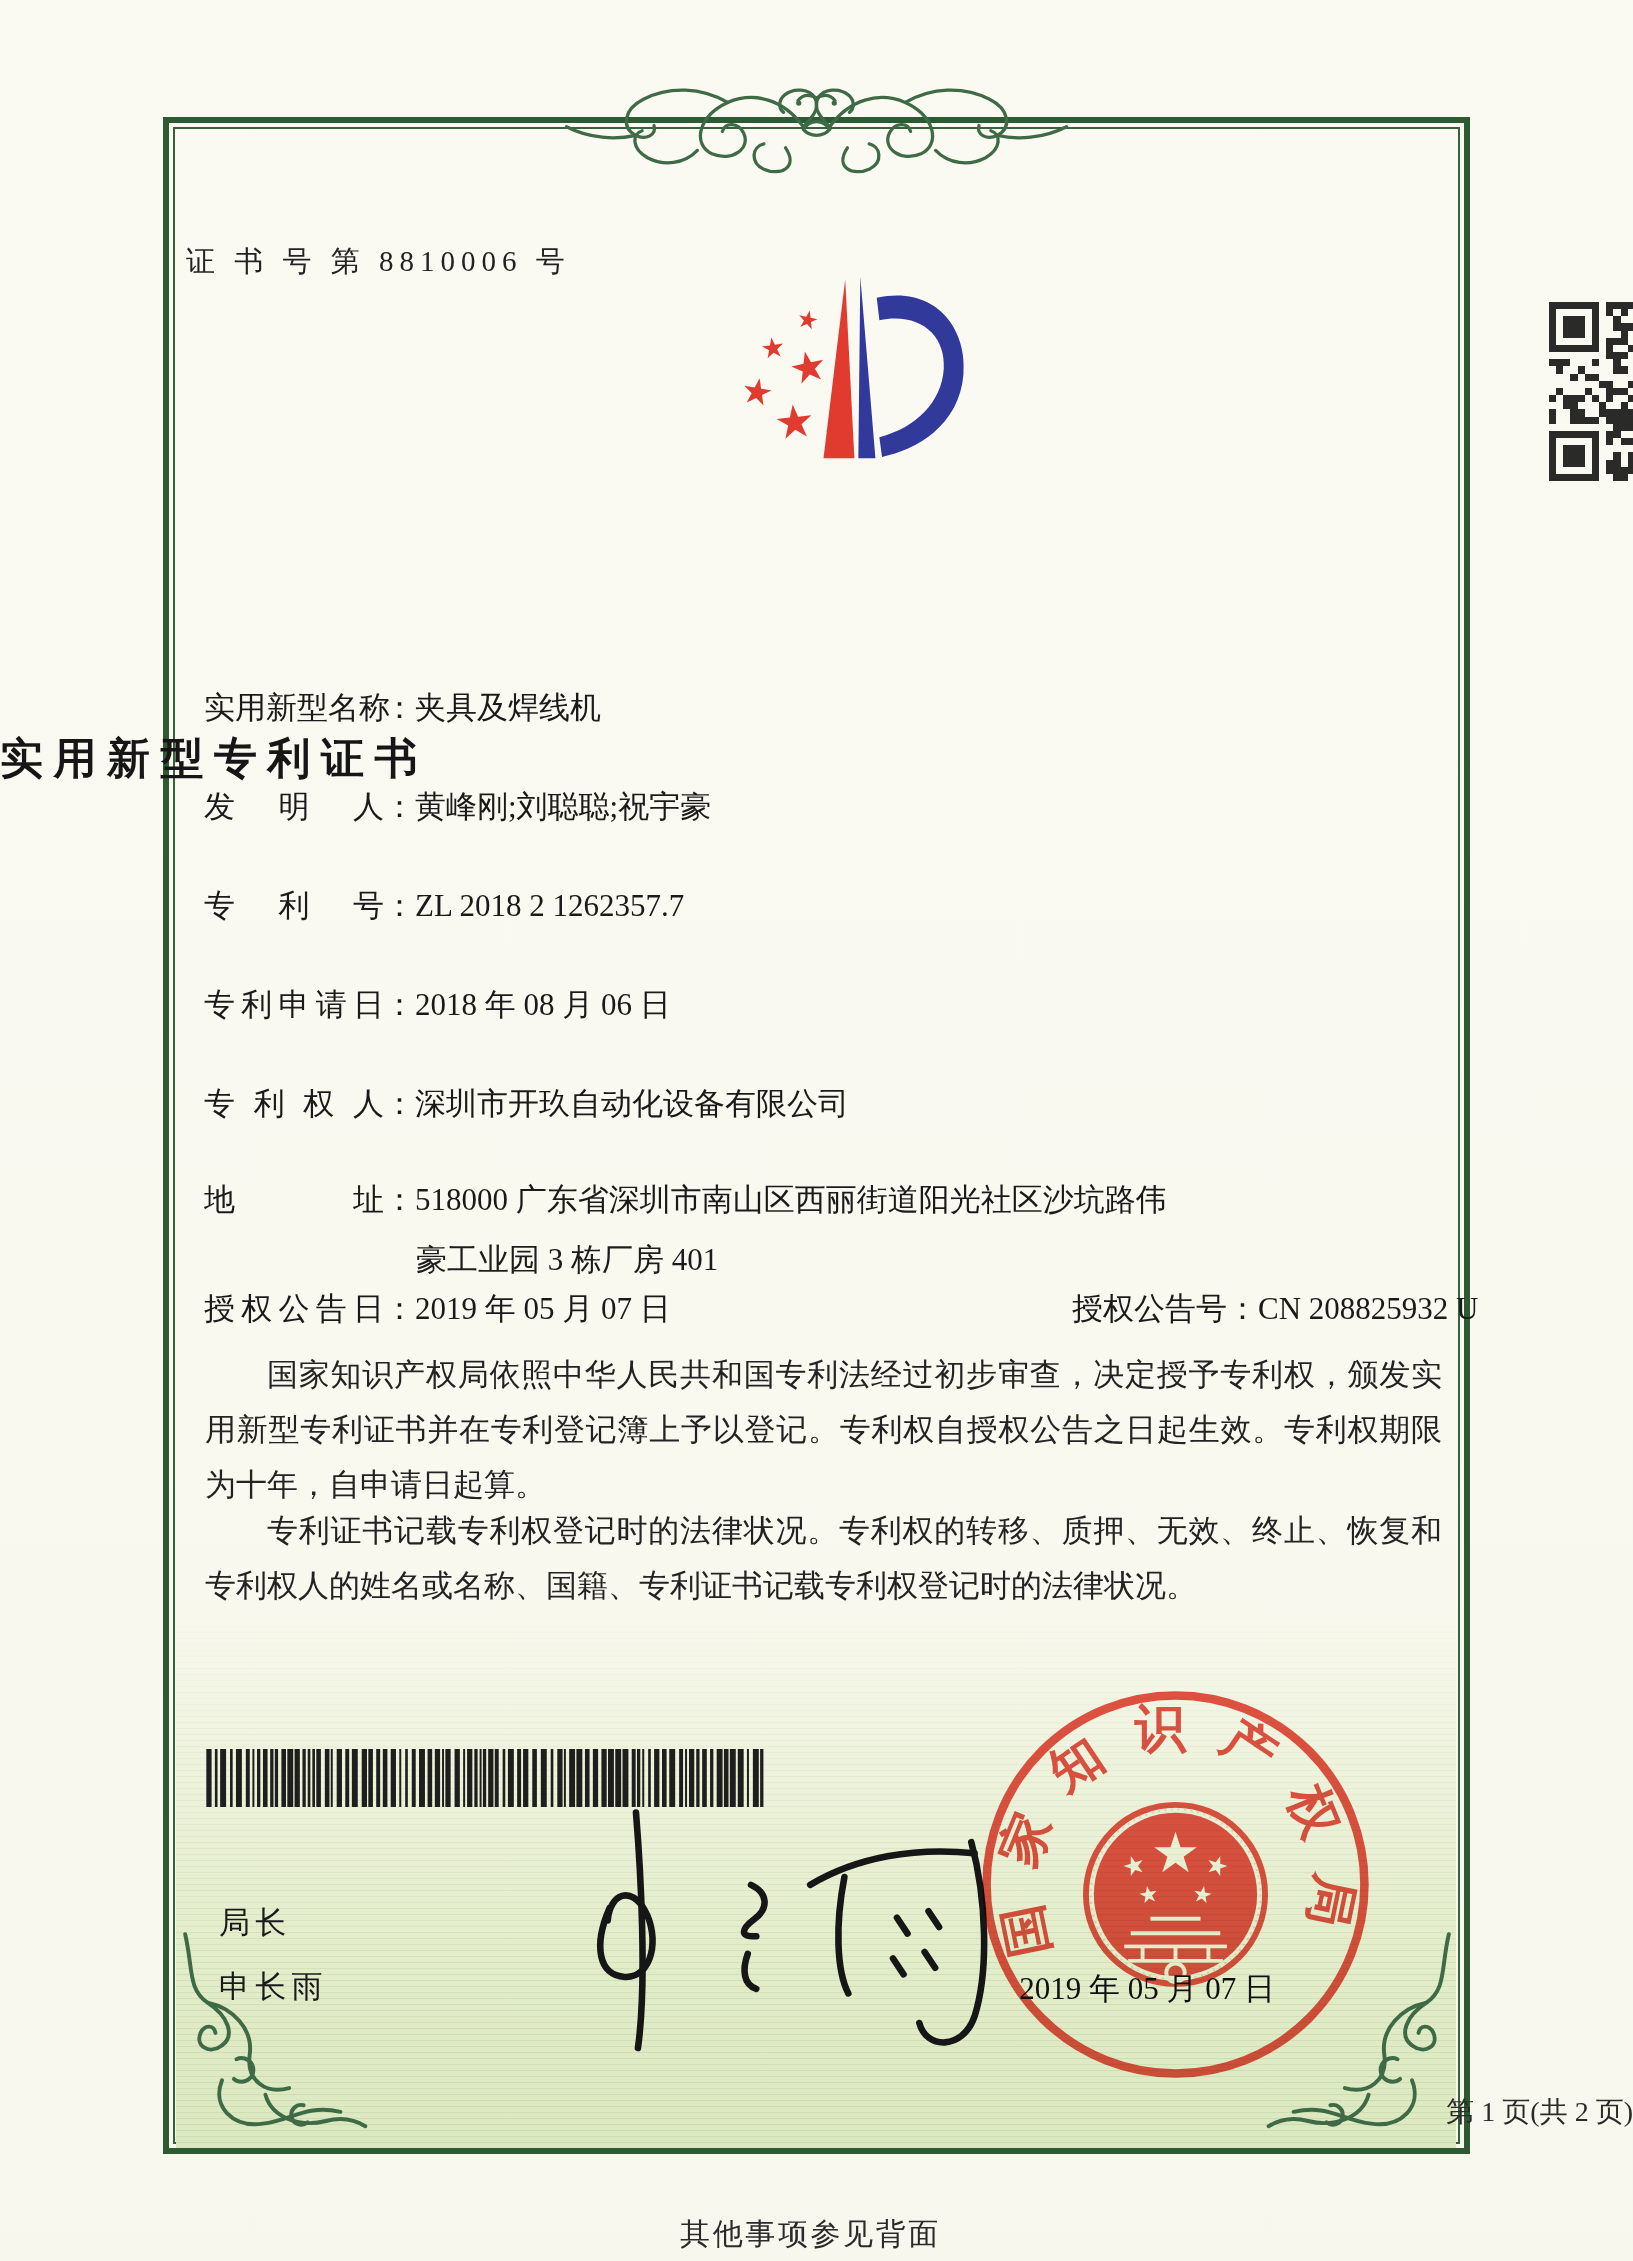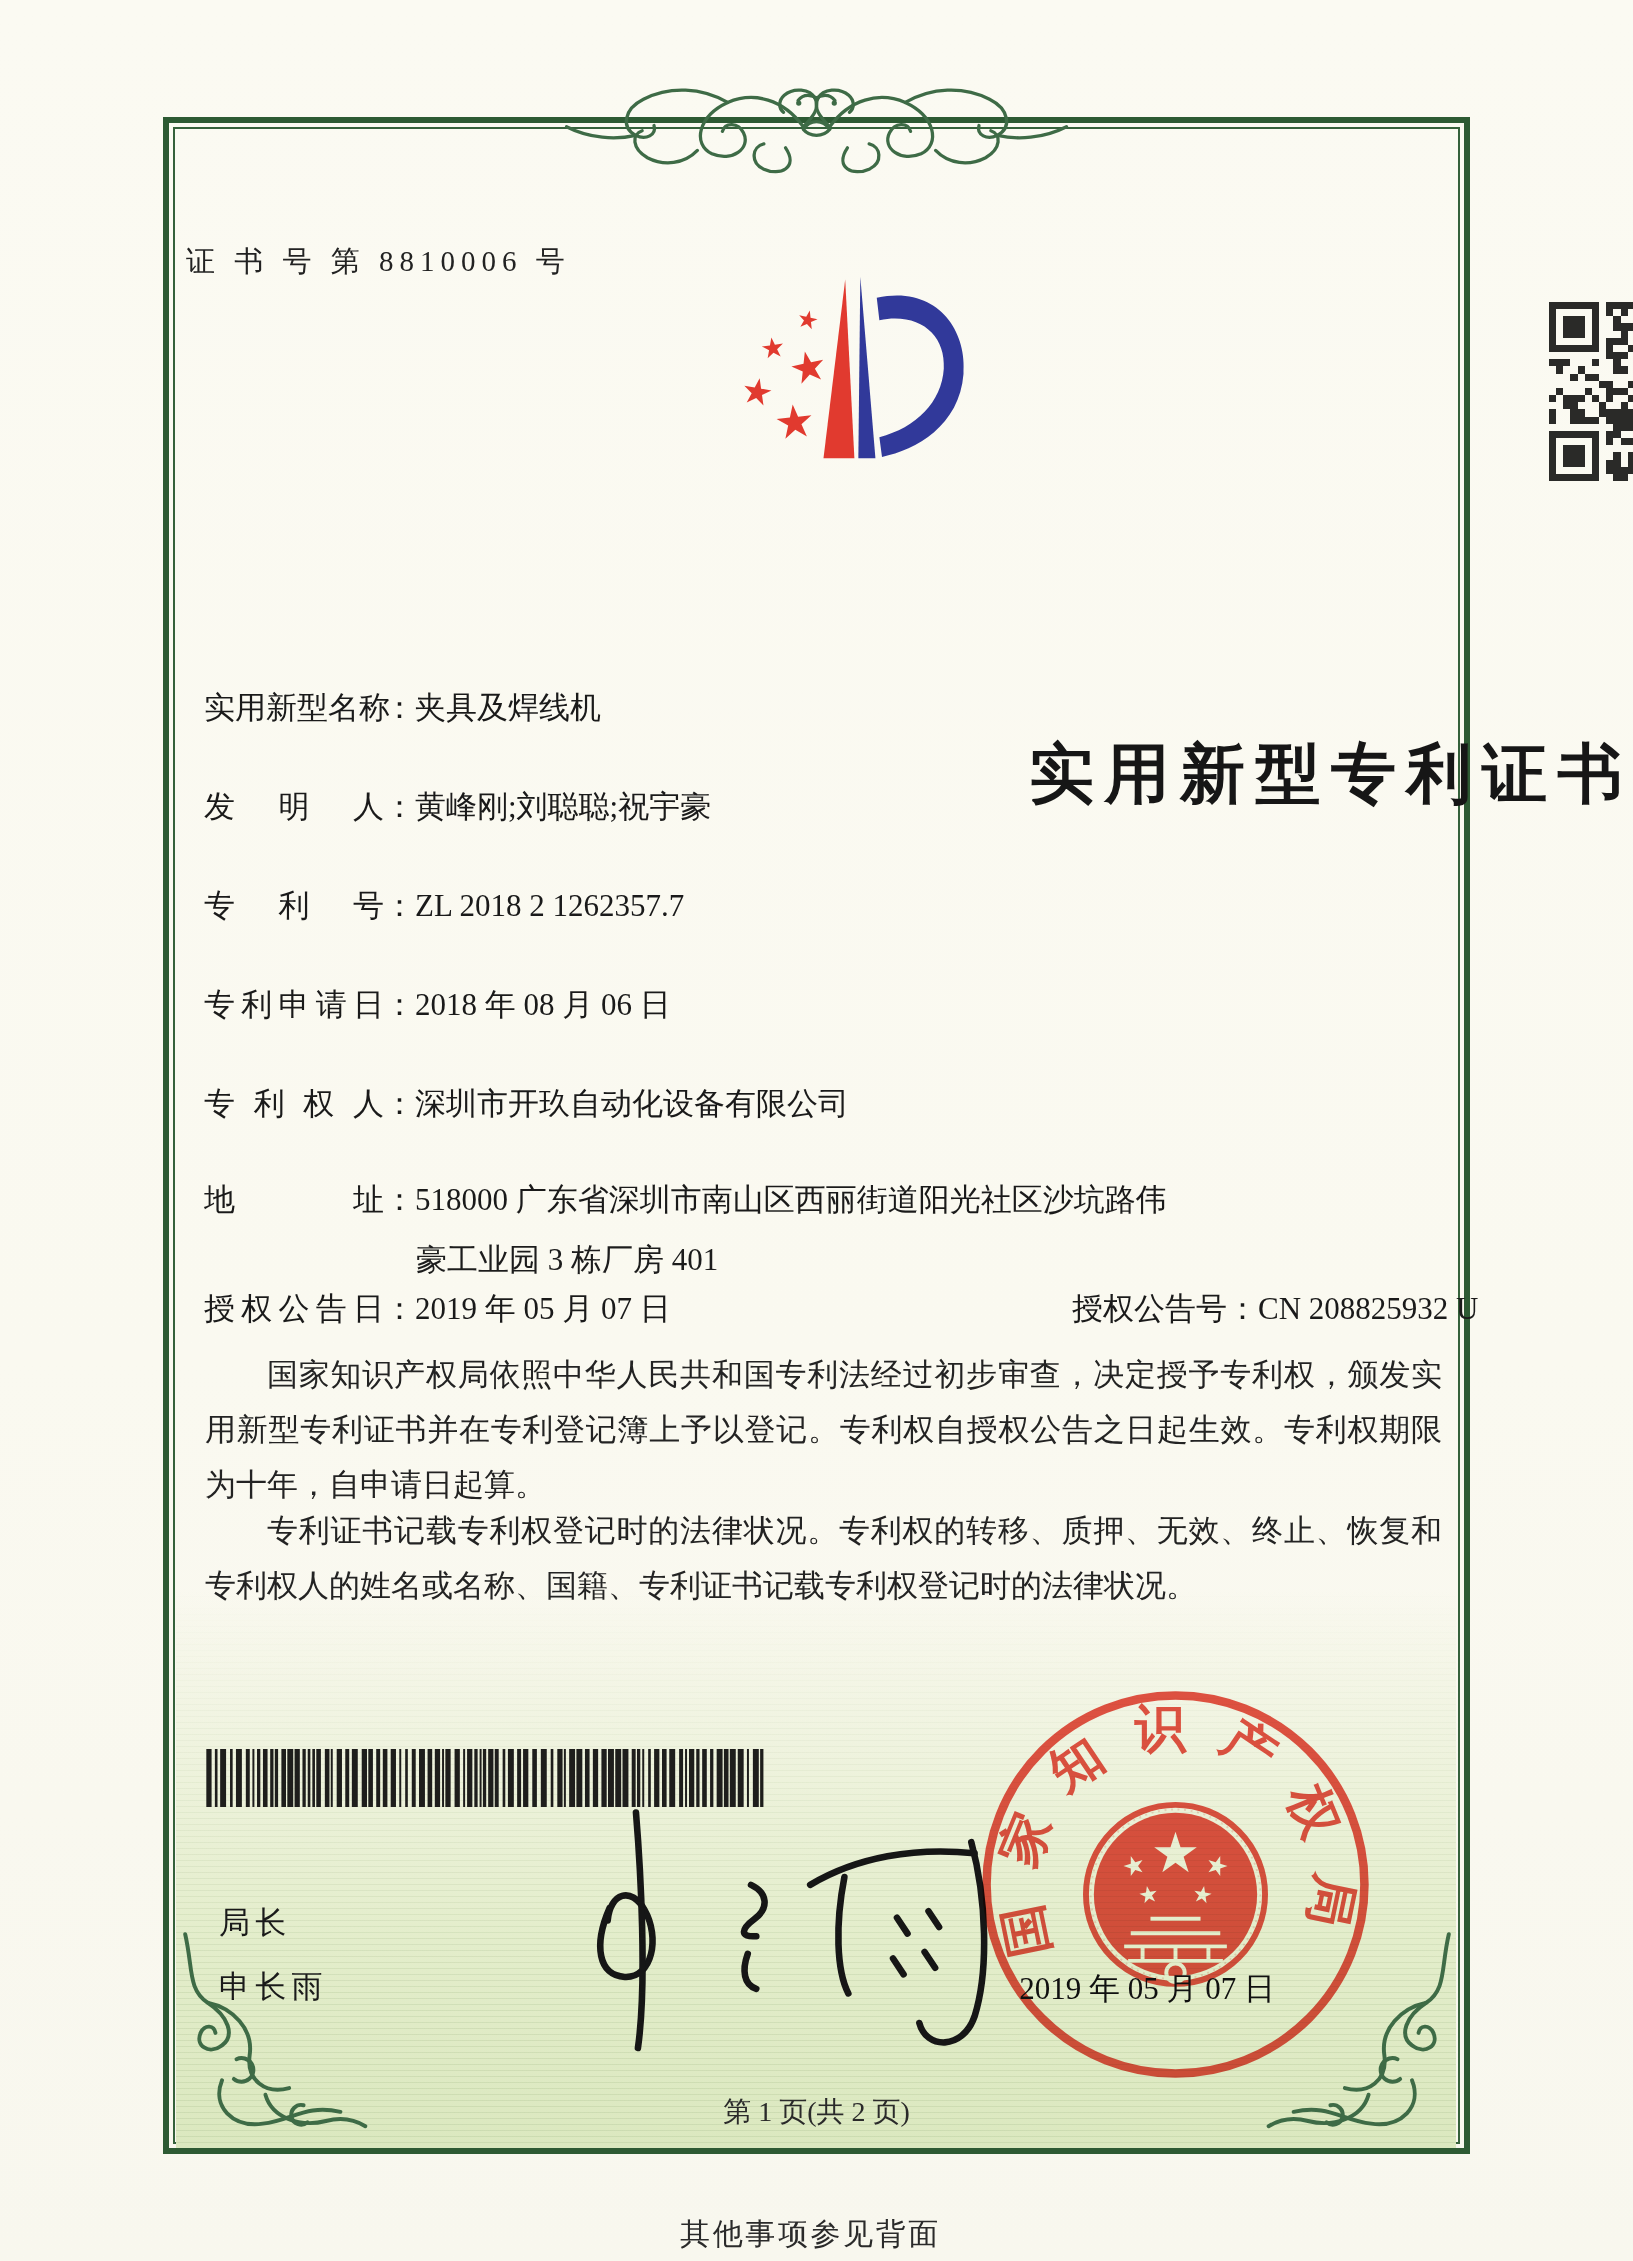--- a/index.html
+++ b/index.html
@@ -18,34 +18,34 @@
   .green-zone .waves{position:absolute;inset:0;
     background:repeating-linear-gradient(180deg,rgba(130,160,105,.16) 0 1.3px,rgba(0,0,0,0) 1.3px 6px);
     -webkit-mask-image:linear-gradient(180deg,transparent 0%,rgba(0,0,0,.5) 35%,#000 75%);
     mask-image:linear-gradient(180deg,transparent 0%,rgba(0,0,0,.5) 35%,#000 75%);}
   
   .ornament{position:absolute;pointer-events:none;}
   .orn-stroke{fill:none;stroke:#3e6b46;stroke-width:5;stroke-linecap:round;}
   .orn-stroke2{fill:none;stroke:#3e6b46;stroke-width:6;stroke-linecap:round;}
   
   .certno{position:absolute;left:186px;top:242px;font-size:29px;letter-spacing:6px;color:#222;white-space:nowrap;}
-  .title{position:absolute;left:0;right:0;top:479px;text-align:right;font-size:65px;font-weight:700;
+  .title{position:absolute;left:0;right:0;top:479px;text-align:left;font-size:43px;font-weight:700;
     letter-spacing:10.5px;color:#161616;}
   .frow{position:absolute;left:204px;font-size:31px;white-space:nowrap;color:#1a1a1a;}
   .flabel{display:inline-block;width:180px;text-align:justify;text-align-last:justify;font-family:Liberation Mono, monospace;}
   .fcolon{display:inline-block;}
   .fvalue{display:inline-block;}
   .addr2{position:absolute;left:416px;font-size:31px;white-space:nowrap;}
   .grant2{position:absolute;left:868px;top:0;font-size:31px;white-space:nowrap;}
   .para{position:absolute;left:205px;width:1237px;font-size:31px;line-height:55px;
     text-align:justify;text-indent:2em;color:#232323;}
   .director{position:absolute;left:219px;font-size:31px;letter-spacing:5.3px;color:#1a1a1a;}
   .sealdate{position:absolute;left:973px;top:1968px;width:348px;text-align:center;
     font-size:31px;color:#101010;white-space:nowrap;z-index:6;}
-  .pagefoot{position:absolute;left:0;right:0;top:2093px;text-align:center;font-size:28px;color:#2a2a2a;}
+  .pagefoot{position:absolute;left:0;right:0;top:2093px;text-align:right;font-size:28px;color:#2a2a2a;}
   .backnote{position:absolute;left:0;right:12px;top:2214px;text-align:center;font-size:30px;color:#2a2a2a;letter-spacing:2.6px;}
   .qr{position:absolute;left:1299px;top:232px;width:179px;height:179px;}
   .logo{position:absolute;left:724px;top:225px;width:247px;height:209px;}
   .barcode{position:absolute;left:205px;top:1749px;width:565px;height:58px;z-index:3;}
   .seal{position:absolute;left:978px;top:1687px;width:395px;height:395px;z-index:5;opacity:.93;mix-blend-mode:multiply;}
   .sig{position:absolute;left:547px;top:1806px;width:579px;height:263px;z-index:4;}
   .z{position:relative;z-index:2;}
 </style>
 </head>
 <body>

